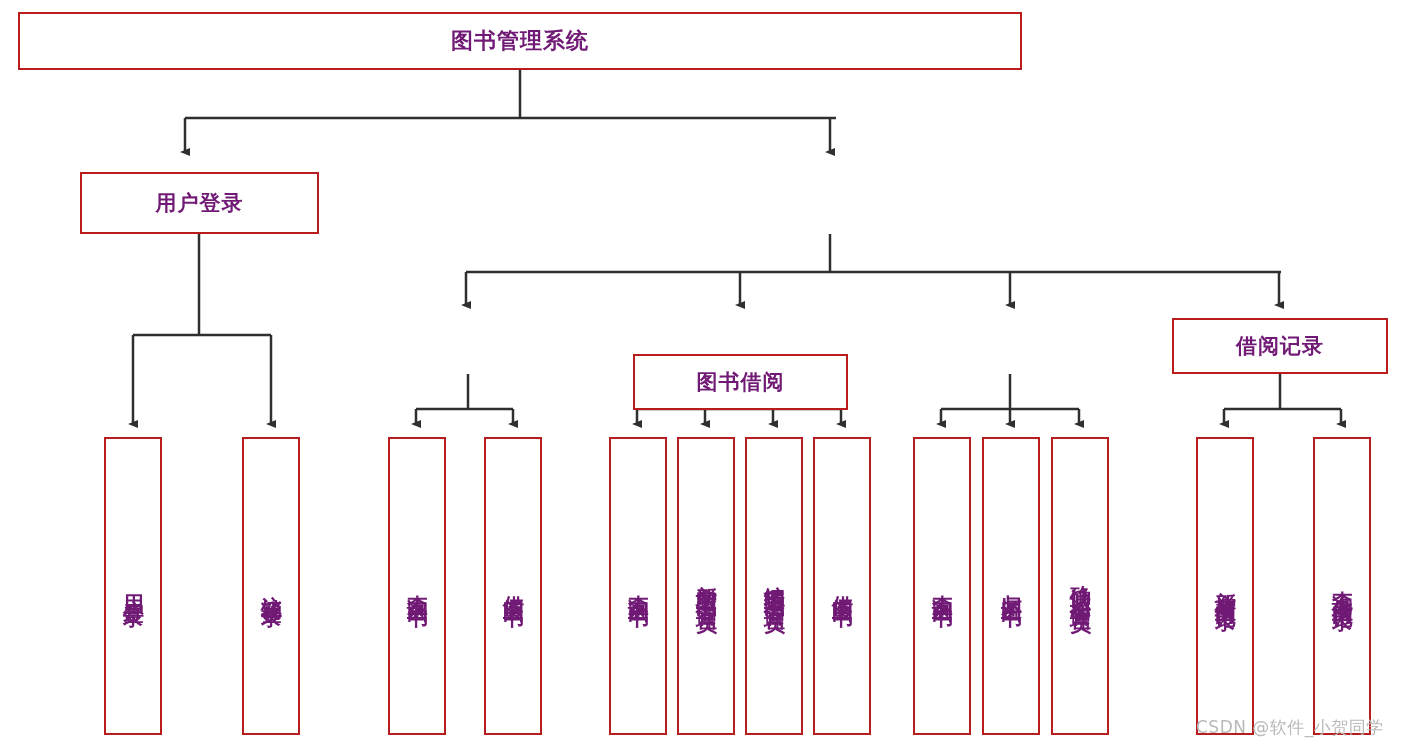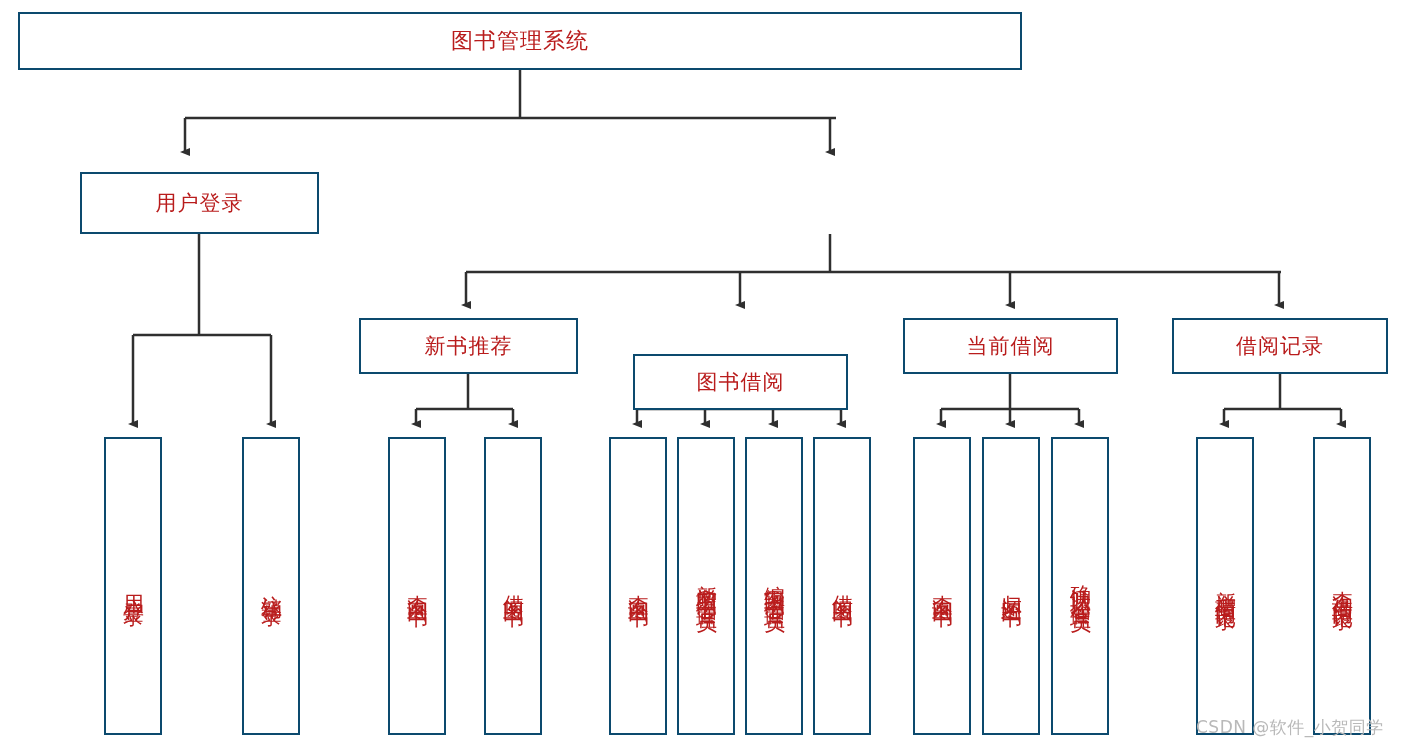--- a/index.html
+++ b/index.html
@@ -13,26 +13,27 @@
   #canvas {
     position: relative;
     width: 1405px;
     height: 747px;
     background: #ffffff;
     overflow: hidden;
   }
   .node {
     position: absolute;
     box-sizing: border-box;
-    border: 2px solid #0c4a6e;
+    border: 2px solid #b91c1c;
     background: #ffffff;
     display: flex;
     align-items: center;
     justify-content: center;
-    color: #b91c1c;
+    color: #701a75;
+    font-weight: bold;
   }
   .node-h {
     font-size: 21px;
     letter-spacing: 1px;
     white-space: nowrap;
   }
   .node-root {
     font-size: 22px;
     letter-spacing: 1px;
   }
@@ -124,28 +125,22 @@
   </svg>
 
   <div class="node node-root" style="left:18px; top:12px; width:1004px; height:58px;">
     <span>图书管理系统</span>
   </div>
 
   <div class="node node-h" style="left:80px; top:172px; width:239px; height:62px;">
     <span>用户登录</span>
   </div>
 
-  <div class="node node-h" style="left:359px; top:318px; width:219px; height:56px;">
-    <span>新书推荐</span>
-  </div>
   <div class="node node-h" style="left:633px; top:318px; width:215px; height:56px;margin-top:36px;">
     <span>图书借阅</span>
-  </div>
-  <div class="node node-h" style="left:903px; top:318px; width:215px; height:56px;">
-    <span>当前借阅</span>
   </div>
   <div class="node node-h" style="left:1172px; top:318px; width:216px; height:56px;">
     <span>借阅记录</span>
   </div>
 
   <div class="node node-v" style="left:104px; top:437px; width:58px; height:298px;">
     <span class="vlabel">用户登录</span>
   </div>
   <div class="node node-v" style="left:242px; top:437px; width:58px; height:298px;">
     <span class="vlabel">注销登录</span>

